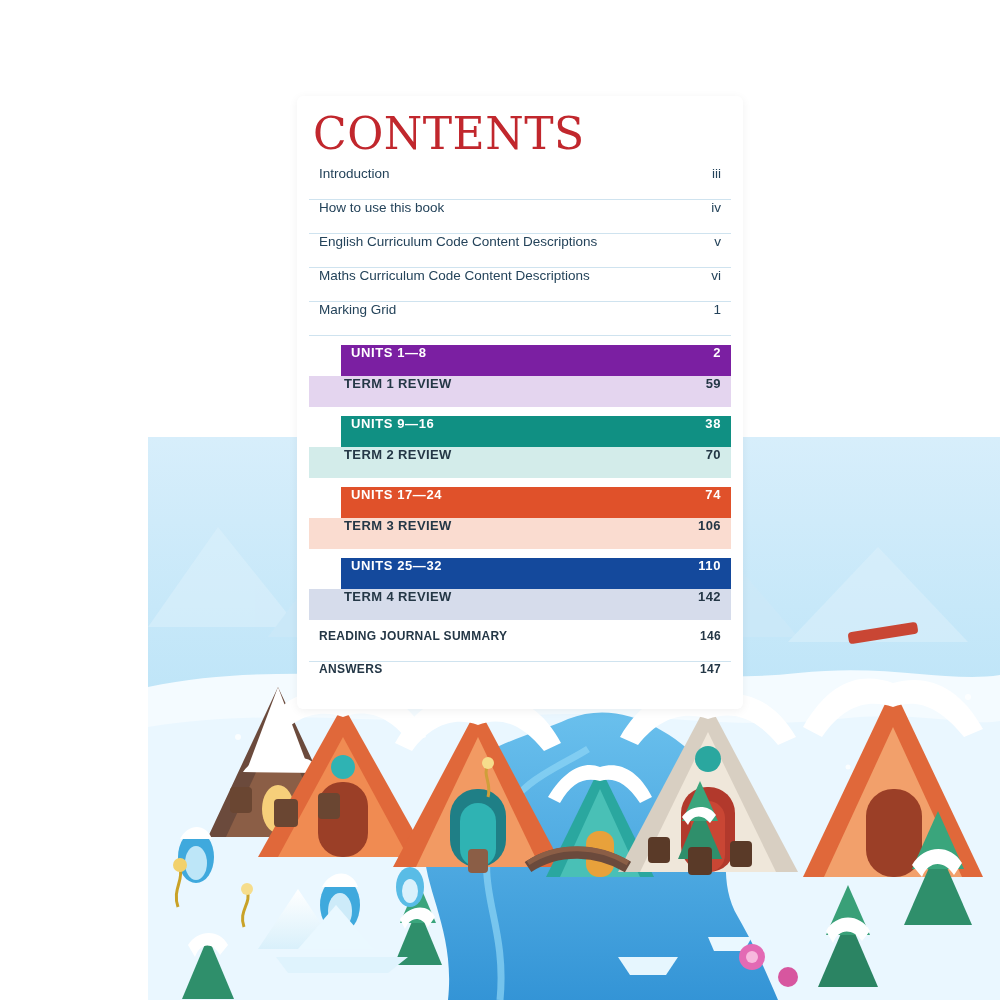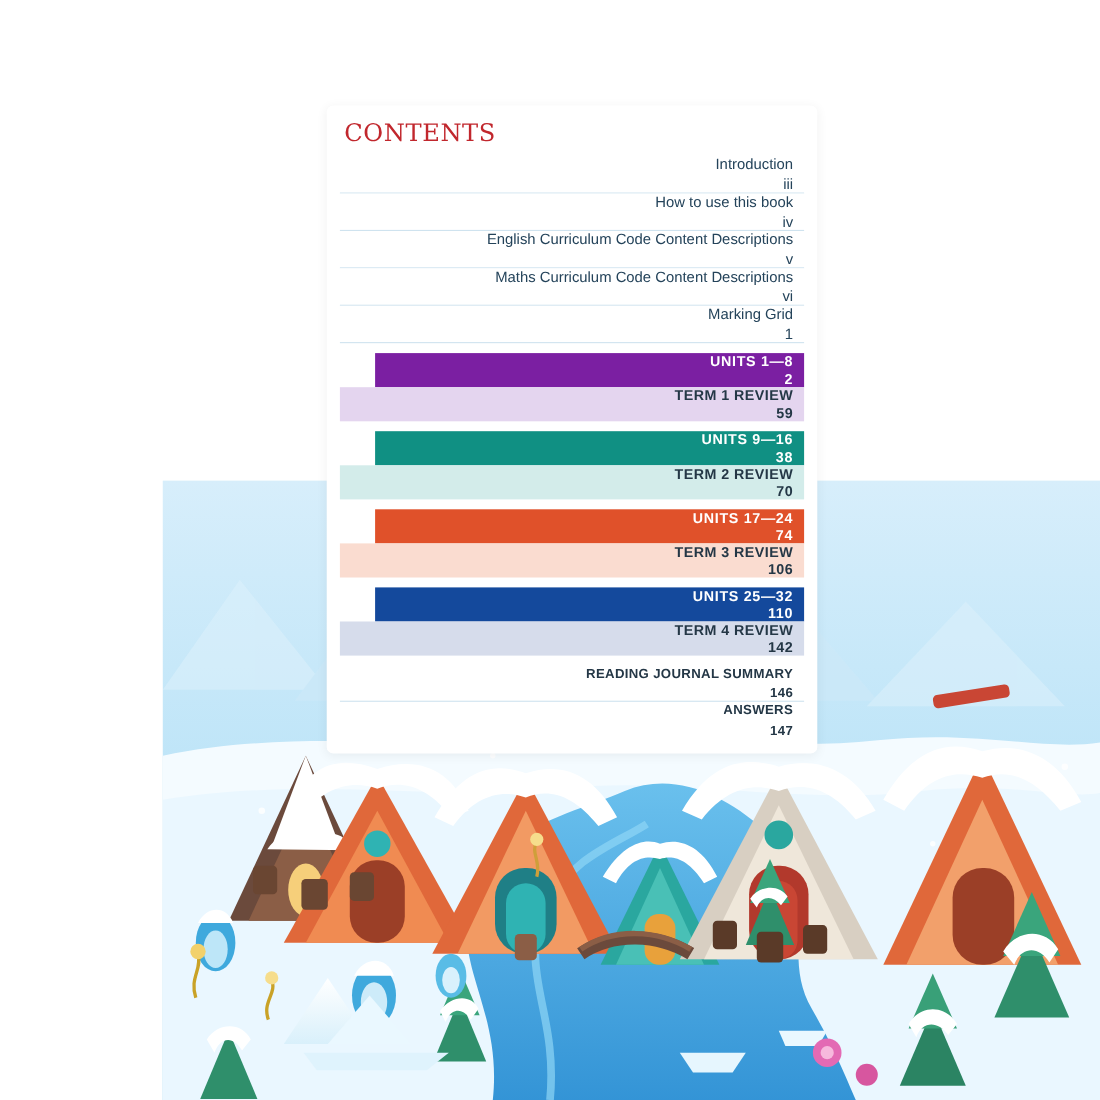--- a/index.html
+++ b/index.html
@@ -40,40 +40,39 @@
     width: 446px;
     background: #ffffff;
     border-radius: 6px;
     box-shadow: 0 2px 10px rgba(0,0,0,0.06);
     padding: 0 0 14px 0;
   }
 
   .contents-title {
     font-family: "DejaVu Serif", serif;
     color: #c1272d;
-    font-size: 22px;
+    font-size: 44px;
     letter-spacing: 0.5px;
     padding: 14px 0 8px 16px;
     font-weight: normal;
     margin: 0;
     line-height: 1.1;
   }
 
   .rows { padding: 0 12px; }
 
   .row {
     display: flex;
-    align-items: flex-end;
+    align-items: flex-start;
     justify-content: space-between;
     height: 34px;
     padding: 0 10px;
     box-sizing: border-box;
     font-size: 13.5px;
     color: #253746;
-    flex-direction: column;
   }
   .row .label { white-space: nowrap; overflow: hidden; text-overflow: ellipsis; }
   .row .page { margin-left: 12px; }
 
   .row.plain {
     border-bottom: 1px solid #cfe3ef;
     background: #ffffff;
     color: #24435a;
   }
   .row.plain .page { color: #24435a; }

